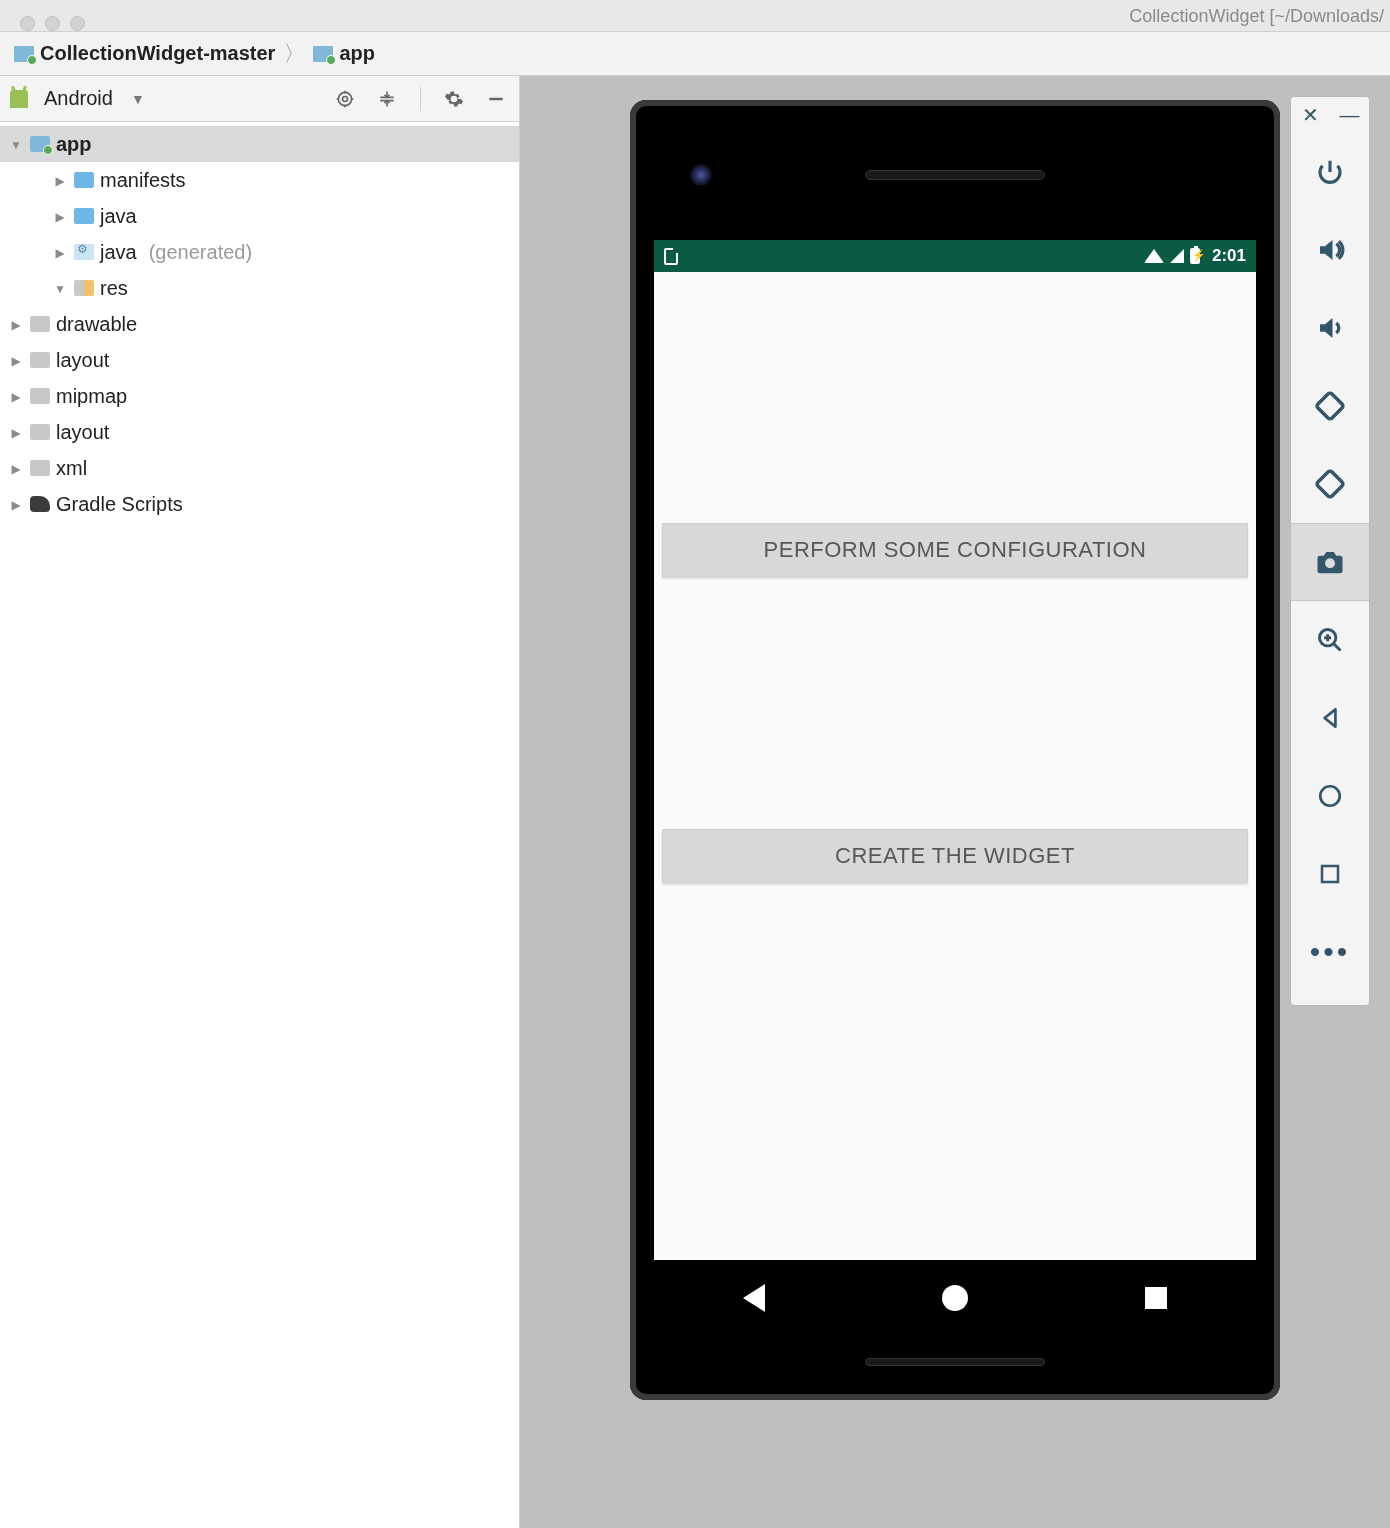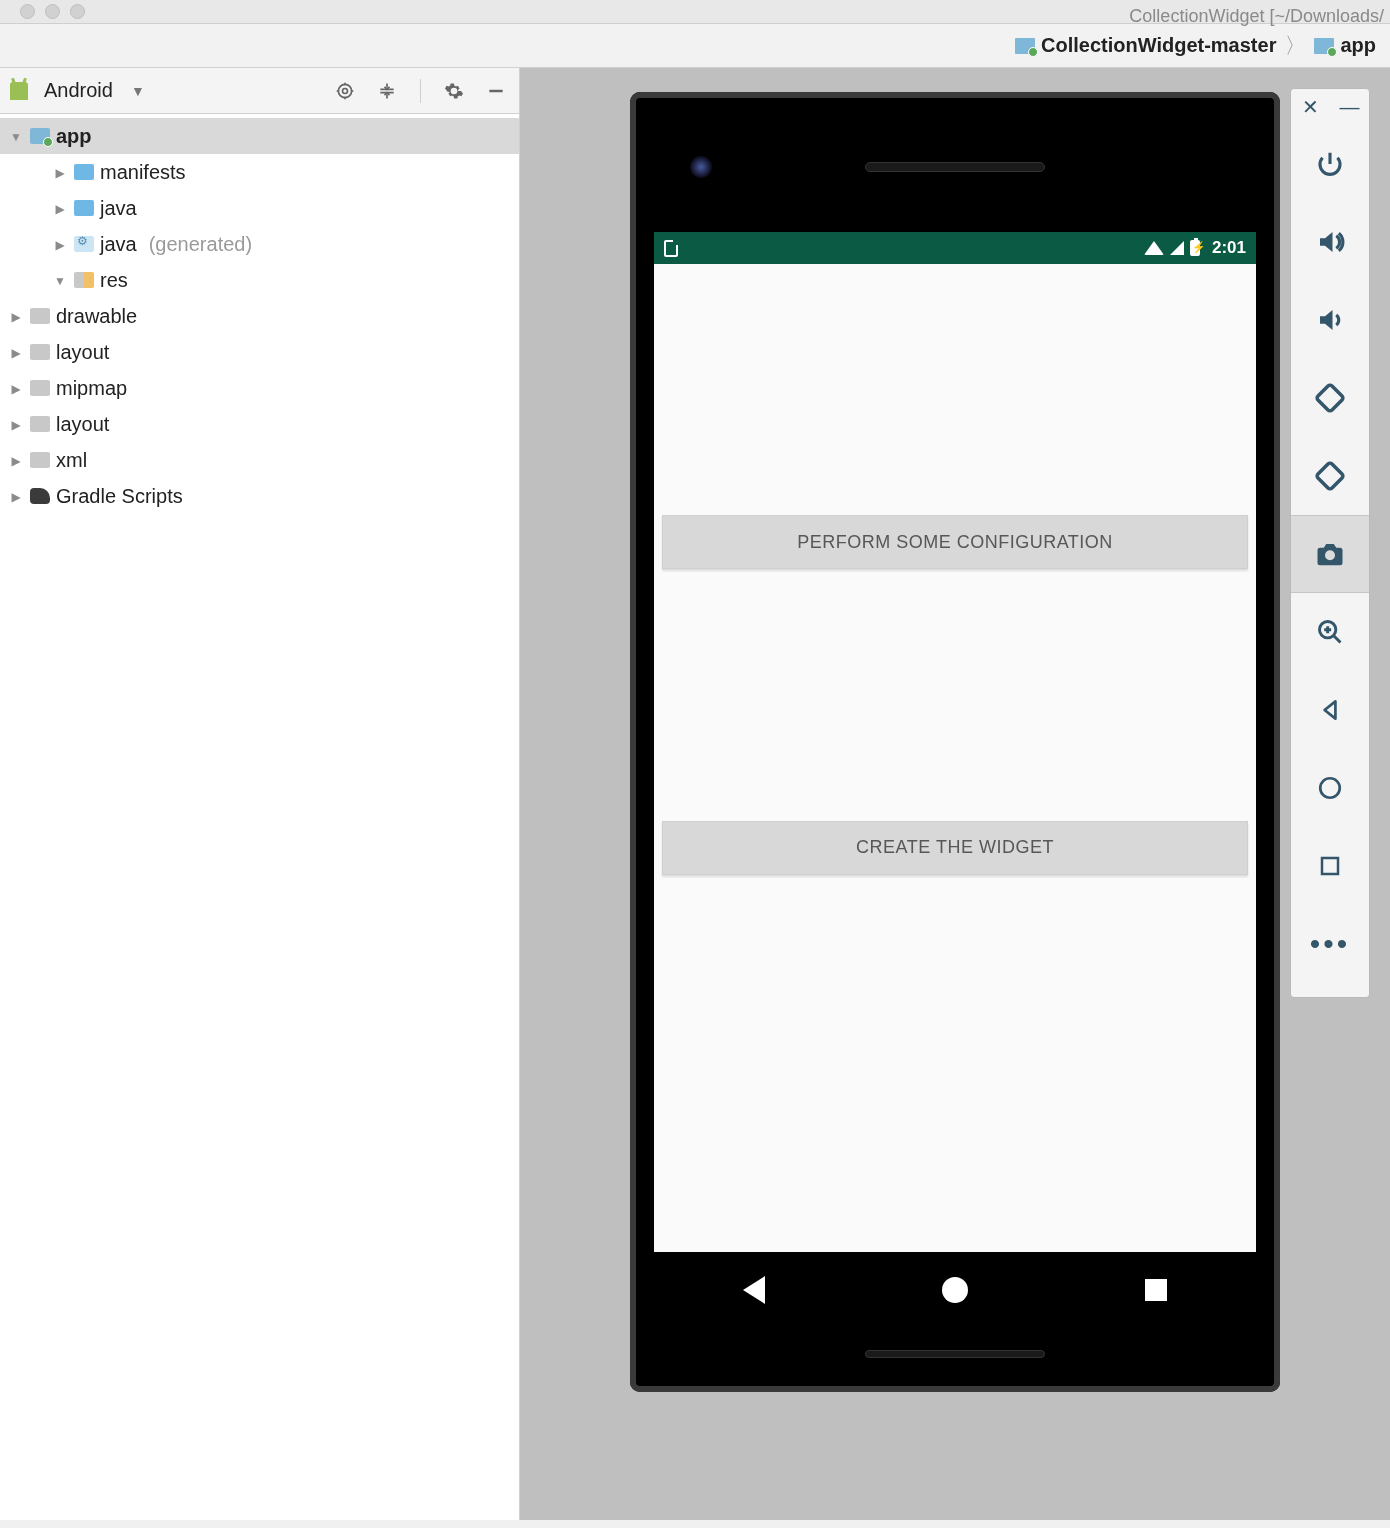--- a/index.html
+++ b/index.html
@@ -1,25 +1,25 @@
 <!DOCTYPE html>
 <html><head>
 <meta charset="utf-8">
 <style>
   * { box-sizing: border-box; margin: 0; padding: 0; font-family: -apple-system, "Helvetica Neue", Arial, sans-serif; }
   body { width: 1390px; height: 1528px; background: #f0f0f0; overflow: hidden; }
 
   
-  .win-titlebar { height: 24px; background: #e8e8e8; border-bottom: 1px solid #cfcfcf; display: flex; align-items: center; padding: 0 20px; position: relative; }
+  .win-titlebar { height: 32px; background: #e8e8e8; border-bottom: 1px solid #cfcfcf; display: flex; align-items: flex-end; padding: 0 20px; position: relative; }
   .traffic { display: flex; gap: 10px; }
   .dot { width: 15px; height: 15px; border-radius: 50%; background: #d1d1d1; border: 1px solid #bfbfbf; }
   .win-title { color: #8a8a8a; font-size: 18px; position: absolute; right: 6px; top: 6px; white-space: nowrap; }
 
   
-  .breadcrumb-bar { height: 44px; background: #f2f2f2; border-bottom: 1px solid #d0d0d0; display: flex; align-items: center; padding: 0 14px; gap: 8px; font-size: 20px; justify-content: flex-end; }
+  .breadcrumb-bar { height: 44px; background: #f2f2f2; border-bottom: 1px solid #d0d0d0; display: flex; align-items: center; padding: 0 14px; gap: 8px; font-size: 20px; }
   .crumb { display: flex; align-items: center; gap: 6px; color: #222; }
   .crumb-sep { color: #9a9a9a; font-size: 22px; }
   .mod-icon { width: 20px; height: 16px; background: #7fb7d9; position: relative; border-radius: 1px; }
   .mod-icon::after { content:""; position:absolute; right:-3px; bottom:-3px; width:8px; height:8px; background:#5aa85a; border-radius:50%; border:1px solid #fff; }
 
   
   .main { display: flex; height: calc(100% - 76px); }
   .sidebar { width: 520px; background: #fff; border-right: 1px solid #d0d0d0; display:flex; flex-direction:column; }
   .side-head { height: 46px; border-bottom: 1px solid #d0d0d0; background: #f4f4f4; display:flex; align-items:center; padding:0 10px; gap:16px; font-size:20px; }
   .android-icon { width:18px; height:18px; background:#9ac055; border-radius:3px 3px 0 0; position:relative; }
@@ -44,36 +44,36 @@
   .fico.res { background:linear-gradient(90deg,#c8c8c8 50%,#f2c067 50%); }
   .fico.gen { background:#cbe5f5; position:relative; }
   .fico.gen::after{content:"⚙";position:absolute;font-size:12px;left:3px;top:-2px;color:#5a8fae;}
   .gradle-icon { width:20px; height:16px; background:#3b3b3b; border-radius:4px 10px 4px 4px; }
   .dim { color:#9a9a9a; }
   .lvl1{padding-left:8px;} .lvl2{padding-left:52px;} .lvl3{}
 
   
   .stage { flex:1; background:#bfbfbf; position:relative; display:flex; justify-content:center; padding-top:24px; }
 
-  .device { width:650px; height:1300px; background:#000; border-radius:10px; position:relative; box-shadow:0 0 0 6px #3a3a3a inset; }
+  .device { width:650px; height:1300px; background:#000; border-radius:16px; position:relative; box-shadow:0 0 0 6px #3a3a3a inset; }
   .camera { position:absolute; top:64px; left:60px; width:22px; height:22px; border-radius:50%; background:radial-gradient(circle,#4a5aa0 0%,#0a0a1a 70%); }
   .speaker{ position:absolute; top:70px; left:50%; transform:translateX(-50%); width:180px; height:10px; background:#1a1a1a; border-radius:6px; border:1px solid #333;}
   .screen { position:absolute; top:140px; left:24px; right:24px; bottom:140px; background:#fafafa; display:flex; flex-direction:column; }
   .statusbar { height:32px; background:#0b5b44; color:#fff; display:flex; align-items:center; padding:0 10px; gap:8px; font-size:17px; }
   .sb-left{display:flex;align-items:center;gap:6px;}
   .sb-right{margin-left:auto;display:flex;align-items:center;gap:6px;}
   .sd-icon{width:14px;height:17px;border:2px solid #fff;border-radius:2px 2px 2px 2px;position:relative;}
   .sd-icon::after{content:"";position:absolute;top:-2px;right:-2px;width:5px;height:5px;background:#0b5b44;}
   .wifi-icon{width:0;height:0;border-left:10px solid transparent;border-right:10px solid transparent;border-bottom:14px solid #fff;border-radius:2px;}
   .cell-icon{width:0;height:0;border-left:14px solid transparent;border-bottom:14px solid #fff;}
   .batt-icon{width:10px;height:16px;border:2px solid #fff;border-radius:2px;position:relative;background:#fff;}
   .batt-icon::before{content:"";position:absolute;top:-4px;left:2px;width:4px;height:2px;background:#fff;}
   .batt-icon::after{content:"⚡";position:absolute;font-size:11px;left:0px;top:-1px;color:#0b5b44;}
   .app-area{flex:1;display:flex;flex-direction:column;justify-content:space-evenly;padding:0 8px;}
-  .mat-btn{height:54px;background:#d8d8d8;border:1px solid #cfcfcf;display:flex;align-items:center;justify-content:center;color:#575757;font-size:18px;letter-spacing:0.5px;box-shadow:0 2px 2px rgba(0,0,0,.12);}
+  .mat-btn{height:54px;background:#d8d8d8;border:1px solid #cfcfcf;display:flex;align-items:center;justify-content:center;color:#575757;font-size:22px;letter-spacing:0.5px;box-shadow:0 2px 2px rgba(0,0,0,.12);}
   .navbar{position:absolute;left:24px;right:24px;bottom:70px;height:64px;background:#000;display:flex;align-items:center;justify-content:space-around;color:#fff;}
   .nav-back{width:0;height:0;border-top:14px solid transparent;border-bottom:14px solid transparent;border-right:22px solid #fff;}
   .nav-home{width:26px;height:26px;background:#fff;border-radius:50%;}
   .nav-recent{width:22px;height:22px;background:#fff;}
   .chin{position:absolute;bottom:34px;left:50%;transform:translateX(-50%);width:180px;height:8px;background:#1a1a1a;border-radius:5px;border:1px solid #333;}
 
   
   .emubar { position:absolute; top:20px; right:20px; width:80px; background:#f4f4f4; border:1px solid #b9b9b9; border-radius:4px; display:flex; flex-direction:column; align-items:center; padding-bottom:14px;}
   .emubar-top{display:flex;width:100%;justify-content:space-around;align-items:center;height:36px;border-bottom:0;}
   .ebtn{width:100%;height:78px;display:flex;align-items:center;justify-content:center;color:#34566b;cursor:pointer;font-size:30px;}

